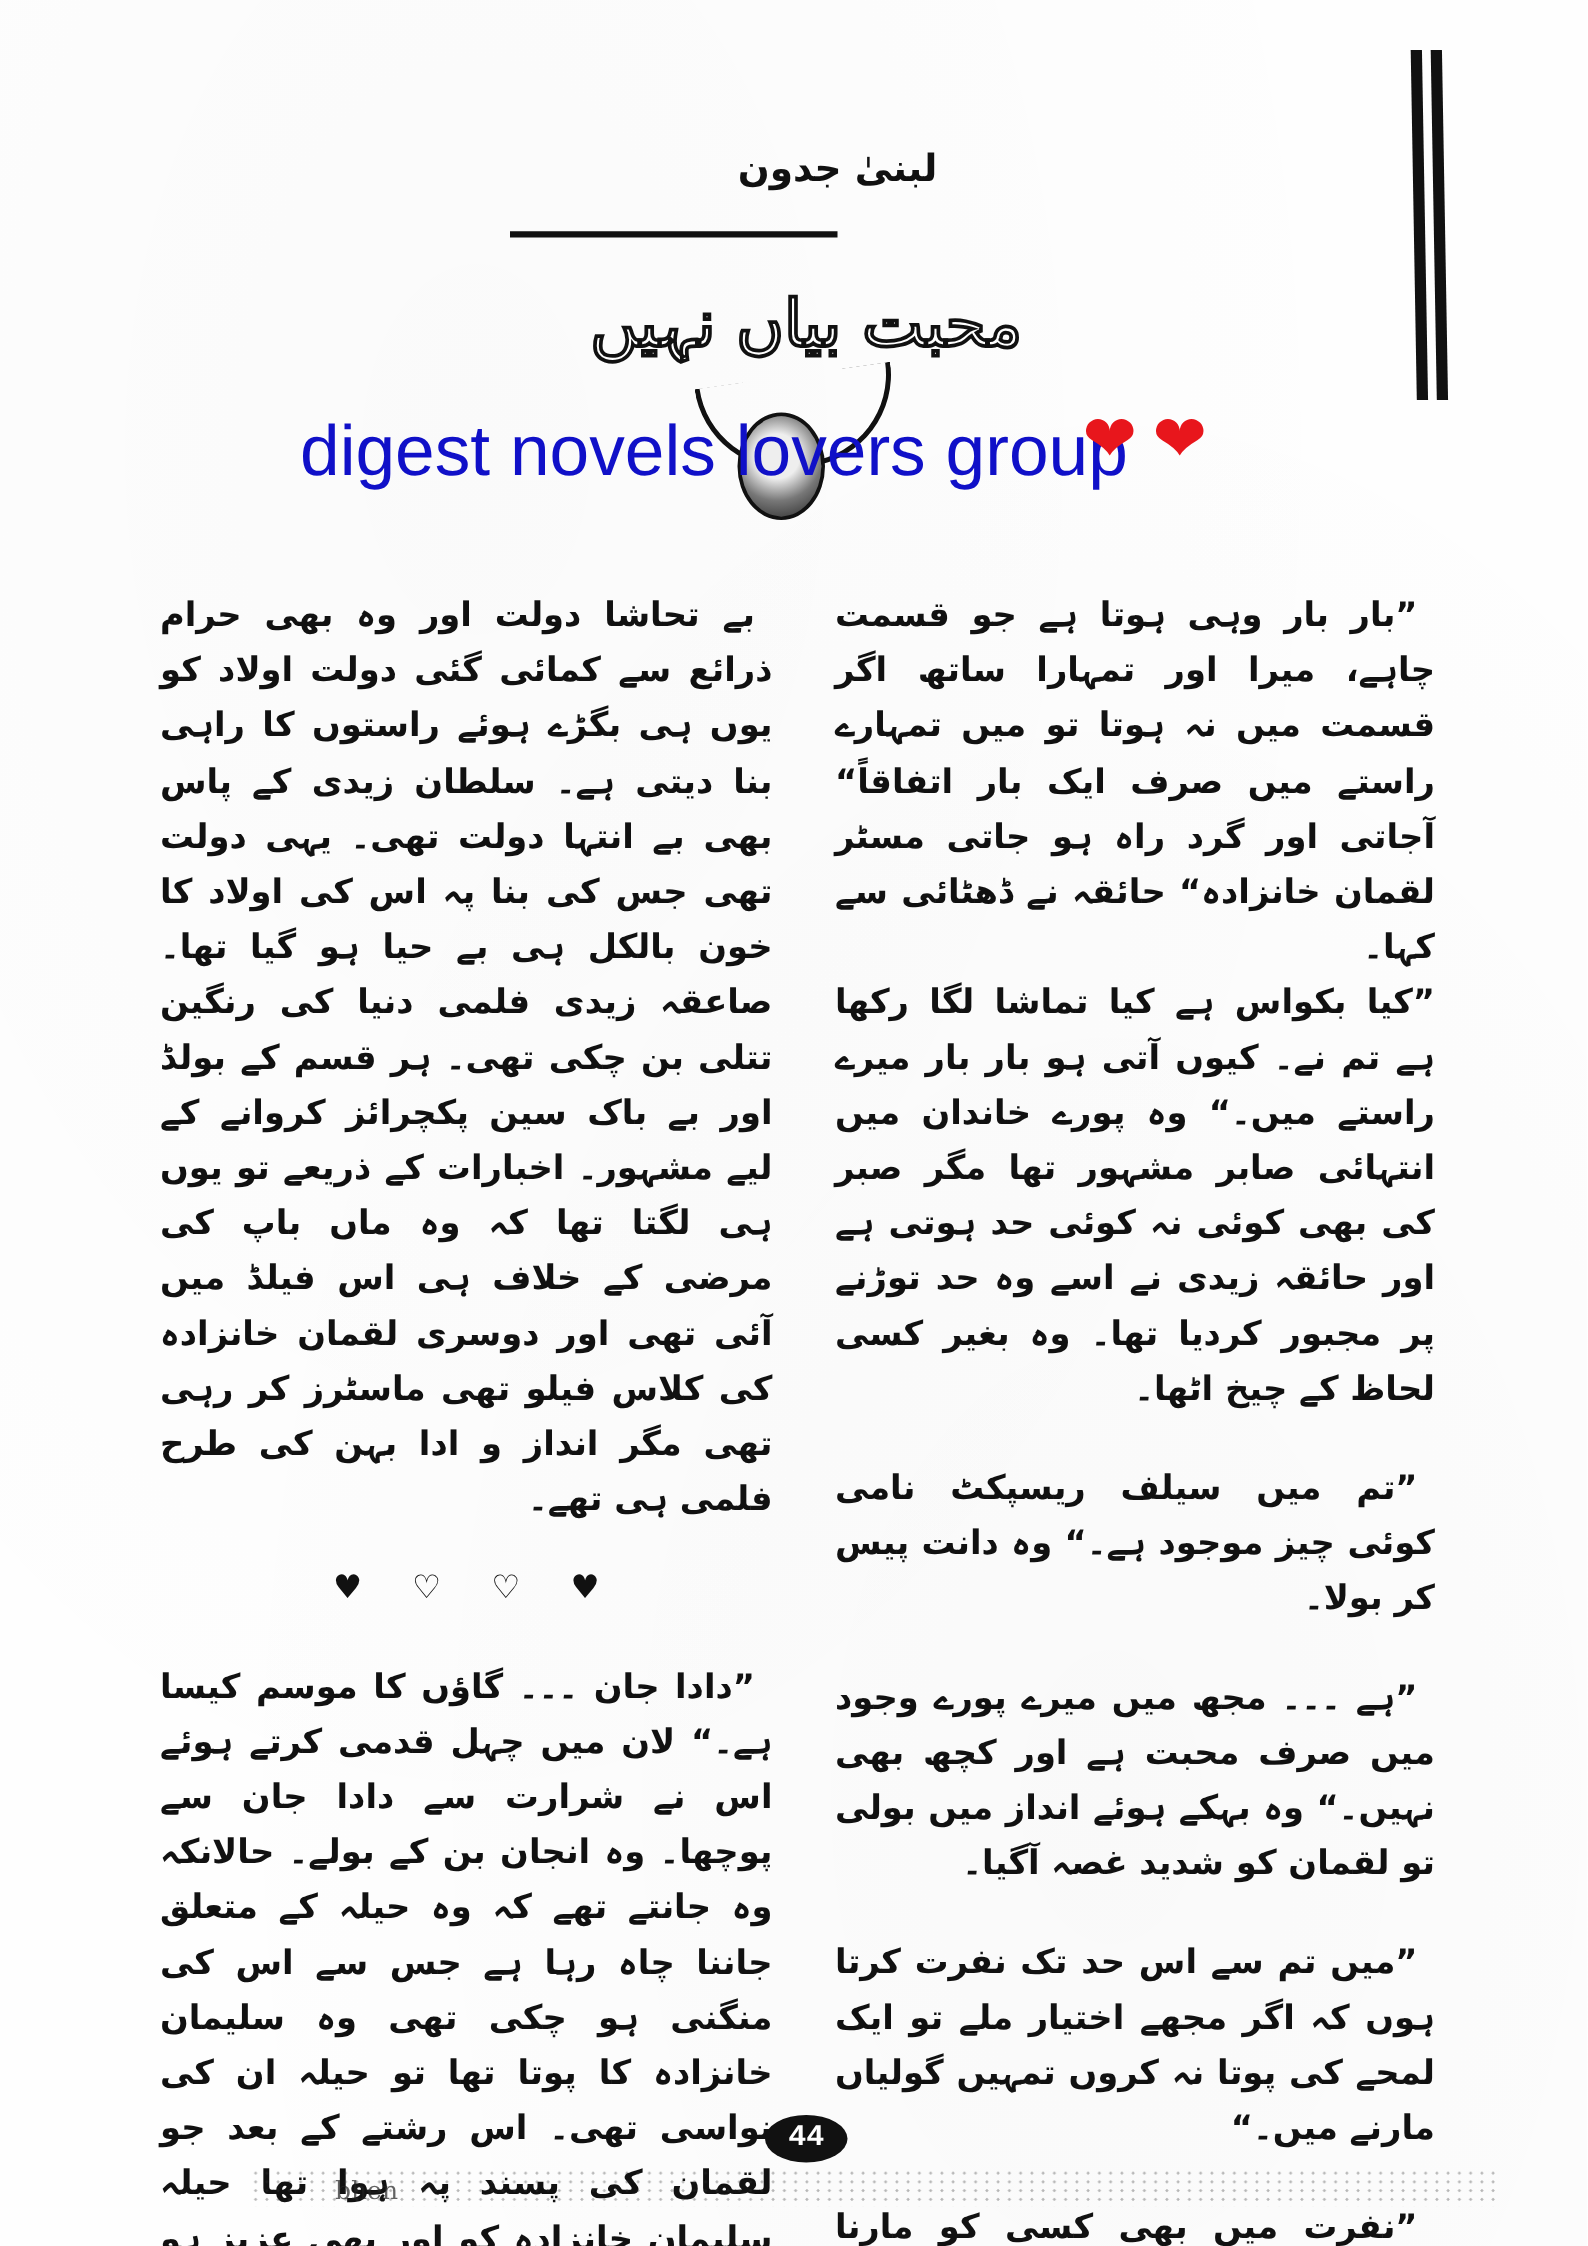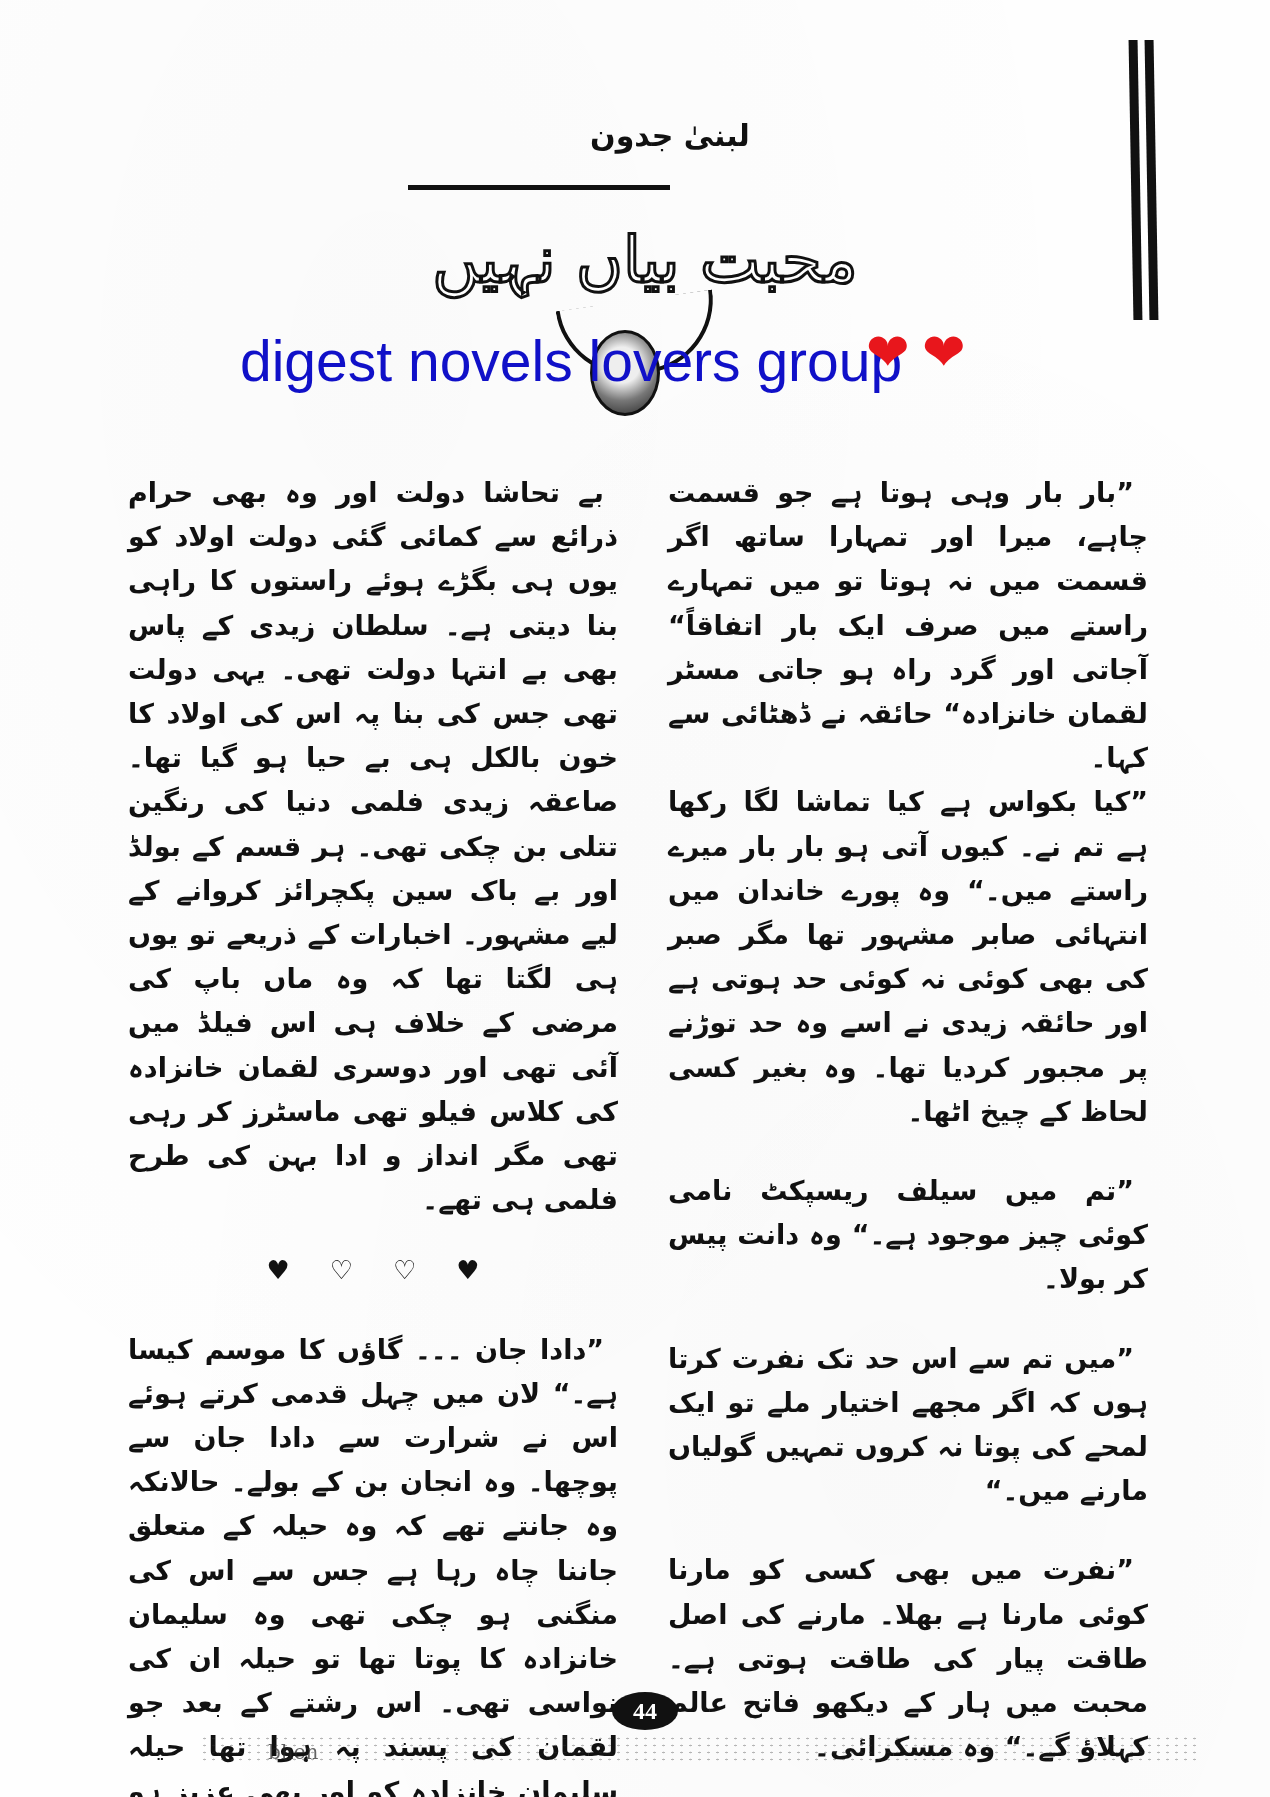--- a/index.html
+++ b/index.html
@@ -18,21 +18,21 @@
   .rule-1 { left:1131px; }
   .rule-2 { left:1147px; }
 
   .author {
     position:absolute; left:540px; top:118px; width:260px; text-align:center;
     direction:rtl; font-family:"DejaVu Sans", sans-serif; font-size:30px; font-weight:bold; color:#111;
   }
   .title-rule { position:absolute; left:408px; top:185px; width:262px; height:5px; background:#111; }
   .title {
     position:absolute; left:395px; top:205px; width:500px; height:110px; text-align:center;
-    direction:rtl; font-family:"DejaVu Serif", serif; font-size:64px; line-height:110px;
+    direction:rtl; font-family:"DejaVu Serif", serif; font-size:52px; line-height:110px;
     color:#fff; -webkit-text-stroke:3px #111; letter-spacing:-2px;
   }
   .globe {
     position:absolute; left:590px; top:330px; width:64px; height:80px; border-radius:50%;
     border:3px solid #111; background:radial-gradient(circle at 45% 40%, #eee 0 30%, #777 60%, #222 100%);
   }
   .swoosh {
     position:absolute; left:560px; top:300px; width:150px; height:70px;
     border:4px solid #111; border-top:none; border-radius:0 0 80px 80px; transform:rotate(-8deg);
   }
@@ -52,21 +52,21 @@
   .col-right { left:668px; top:436px; width:480px; }
   .col-left  { left:128px; top:436px; width:490px; }
   .para { margin:0; }
   .para.indent { text-indent:14px;margin-top:35px; }
   .ornament {
     display:flex; justify-content:center; gap:40px; direction:ltr; font-size:26px;
     margin:26px 0 4px 0; color:#111;
   }
   .page-num {
     position:absolute; left:612px; top:1692px; width:66px; height:38px; border-radius:50%;
-    background:#111; color:#fff; font-family:Liberation Serif, serif; font-weight:bold;
+    background:#111; color:#fff; font-family:Liberation Mono, monospace; font-weight:bold;
     font-size:24px; line-height:38px; text-align:center;
   }
   .footer-noise {
     position:absolute; left:200px; top:1735px; width:1000px; height:30px;
     background-image: radial-gradient(#333 1px, transparent 1.4px);
     background-size:9px 7px; opacity:0.35;
   }
   .footer-text {
     position:absolute; left:268px; top:1740px; font-family:"DejaVu Serif", serif; font-size:20px; color:#222;
     opacity:0.7;
@@ -90,20 +90,21 @@
   <div class="watermark">digest novels lovers group</div>
   <div class="hearts">
     <span class="heart">❤</span>
     <span class="heart">❤</span>
   </div>
 
   <div class="column col-right">
     <p class="para indent">”بار بار وہی ہوتا ہے جو قسمت چاہے، میرا اور تمہارا ساتھ اگر قسمت میں نہ ہوتا تو میں تمہارے راستے میں صرف ایک بار اتفاقاً“ آجاتی اور گرد راہ ہو جاتی مسٹر لقمان خانزادہ“ حائقہ نے ڈھٹائی سے کہا۔</p>
     <p class="para">”کیا بکواس ہے کیا تماشا لگا رکھا ہے تم نے۔ کیوں آتی ہو بار بار میرے راستے میں۔“ وہ پورے خاندان میں انتہائی صابر مشہور تھا مگر صبر کی بھی کوئی نہ کوئی حد ہوتی ہے اور حائقہ زیدی نے اسے وہ حد توڑنے پر مجبور کردیا تھا۔ وہ بغیر کسی لحاظ کے چیخ اٹھا۔</p>
     <p class="para indent">”تم میں سیلف ریسپکٹ نامی کوئی چیز موجود ہے۔“ وہ دانت پیس کر بولا۔</p>
+    <p class="para indent">”ہے ۔۔۔ مجھ میں میرے پورے وجود میں صرف محبت ہے اور کچھ بھی نہیں۔“ وہ بہکے ہوئے انداز میں بولی تو لقمان کو شدید غصہ آگیا۔</p>
     <p class="para indent">”میں تم سے اس حد تک نفرت کرتا ہوں کہ اگر مجھے اختیار ملے تو ایک لمحے کی پوتا نہ کروں تمہیں گولیاں مارنے میں۔“</p>
     <p class="para indent">”نفرت میں بھی کسی کو مارنا کوئی مارنا ہے بھلا۔ مارنے کی اصل طاقت پیار کی طاقت ہوتی ہے۔ محبت میں ہار کے دیکھو فاتح عالم کہلاؤ گے۔“ وہ مسکرائی۔</p>
 
   </div>
 
   <div class="column col-left">
     <p class="para indent">بے تحاشا دولت اور وہ بھی حرام ذرائع سے کمائی گئی دولت اولاد کو یوں ہی بگڑے ہوئے راستوں کا راہی بنا دیتی ہے۔ سلطان زیدی کے پاس بھی بے انتہا دولت تھی۔ یہی دولت تھی جس کی بنا پہ اس کی اولاد کا خون بالکل ہی بے حیا ہو گیا تھا۔ صاعقہ زیدی فلمی دنیا کی رنگین تتلی بن چکی تھی۔ ہر قسم کے بولڈ اور بے باک سین پکچرائز کروانے کے لیے مشہور۔ اخبارات کے ذریعے تو یوں ہی لگتا تھا کہ وہ ماں باپ کی مرضی کے خلاف ہی اس فیلڈ میں آئی تھی اور دوسری لقمان خانزادہ کی کلاس فیلو تھی ماسٹرز کر رہی تھی مگر انداز و ادا بہن کی طرح فلمی ہی تھے۔</p>
     <div class="ornament">
       <span>♥</span>
       <span>♡</span>

